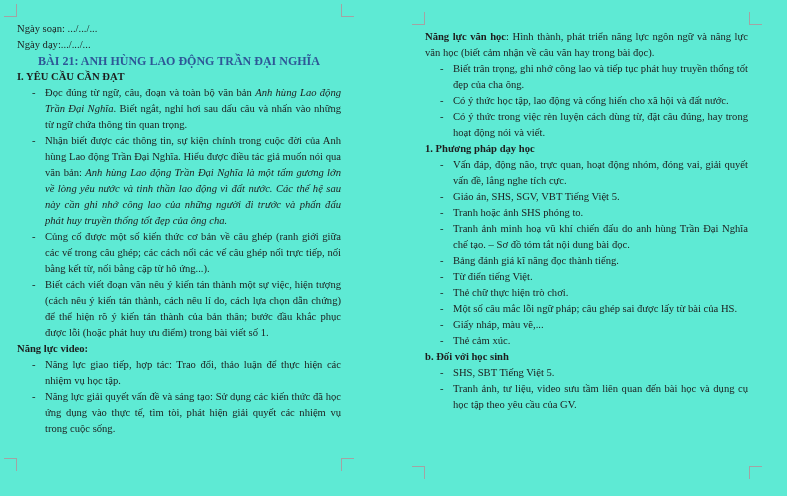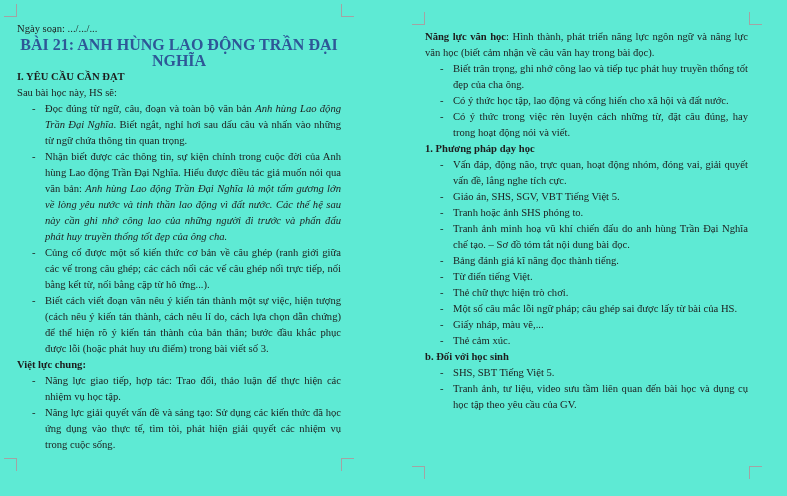--- a/index.html
+++ b/index.html
@@ -11,21 +11,21 @@
   }
   .page { position:absolute; top:0; height:496px; background:transparent; }
   .page--left  { left:0;   width:393px; }
   .page--right { left:394px; width:393px;margin-top:8px; }
   .content { position:absolute; }
   .page--left  .content { left:17px; top:21px; width:324px; }
   .page--right .content { left:31px; top:21px; width:323px; }
 
   .line { font-size:10.6px; line-height:16px; }
   .para { text-align:justify; }
-  .title-line { text-align:center; font-size:16px; line-height:16px; font-weight:bold; }
+  .title-line { text-align:center; font-size:12px; line-height:16px; font-weight:bold; }
   .bullet { display:flex; padding-left:15px; }
   .bullet .dash { flex:none; width:13px; }
   .bullet .btext { flex:1 1 auto; text-align:justify; }
   .r-b { font-weight:bold; }
   .r-i { font-style:italic; }
 
   
   .crop { position:absolute; width:12px; height:12px; pointer-events:none; }
   .crop--tl { border-right:1px solid #a3a3a3; border-bottom:1px solid #a3a3a3; }
   .crop--tr { border-left:1px solid #a3a3a3;  border-bottom:1px solid #a3a3a3; }
@@ -45,40 +45,40 @@
 
 <div class="canvas">
 
   <div class="page page--left">
     <div class="crop crop--tl"></div>
     <div class="crop crop--tr"></div>
     <div class="crop crop--bl"></div>
     <div class="crop crop--br"></div>
     <div class="content">
         <div class="line para"><span class="">Ngày soạn: .../.../...</span></div>
+        <div class="line para"><span class="">Ngày dạy:.../.../...</span></div>
         <div class="line title-line"><span class=" r-b" style="color: rgb(46, 87, 151);">BÀI 21: ANH HÙNG LAO ĐỘNG TRẦN ĐẠI NGHĨA</span></div>
         <div class="line para"><span class=" r-b">I. YÊU CẦU CẦN ĐẠT</span></div>
-        <div class="line para"><span class="">Sau bài học này, HS sẽ:</span></div>
         <div class="line bullet">
           <span class="dash">-</span>
           <span class="btext"><span class="">Đọc đúng từ ngữ, câu, đoạn và toàn bộ văn bản </span><span class=" r-i">Anh hùng Lao động Trần Đại Nghĩa</span><span class="">. Biết ngắt, nghỉ hơi sau dấu câu và nhấn vào những từ ngữ chứa thông tin quan trọng.</span></span>
         </div>
         <div class="line bullet">
           <span class="dash">-</span>
           <span class="btext"><span class="">Nhận biết được các thông tin, sự kiện chính trong cuộc đời của Anh hùng Lao động Trần Đại Nghĩa. Hiểu được điều tác giả muốn nói qua văn bản: </span><span class=" r-i">Anh hùng Lao động Trần Đại Nghĩa là một tấm gương lớn về lòng yêu nước và tinh thần lao động vì đất nước. Các thế hệ sau này cần ghi nhớ công lao của những người đi trước và phấn đấu phát huy truyền thống tốt đẹp của ông cha.</span></span>
         </div>
         <div class="line bullet">
           <span class="dash">-</span>
           <span class="btext"><span class="">Củng cố được một số kiến thức cơ bản về câu ghép (ranh giới giữa các vế trong câu ghép; các cách nối các vế câu ghép nối trực tiếp, nối bằng kết từ, nối bằng cặp từ hô ứng...).</span></span>
         </div>
         <div class="line bullet">
           <span class="dash">-</span>
-          <span class="btext"><span class="">Biết cách viết đoạn văn nêu ý kiến tán thành một sự việc, hiện tượng (cách nêu ý kiến tán thành, cách nêu lí do, cách lựa chọn dẫn chứng) để thể hiện rõ ý kiến tán thành của bản thân; bước đầu khắc phục được lỗi (hoặc phát huy ưu điểm) trong bài viết số 3.</span></span>
+          <span class="btext"><span class="">Biết cách viết đoạn văn nêu ý kiến tán thành một sự việc, hiện tượng (cách nêu ý kiến tán thành, cách nêu lí do, cách lựa chọn dẫn chứng) để thể hiện rõ ý kiến tán thành của bản thân; bước đầu khắc phục được lỗi (hoặc phát huy ưu điểm) trong bài viết số 1.</span></span>
         </div>
-        <div class="line para"><span class=" r-b">Việt lực chung:</span></div>
+        <div class="line para"><span class=" r-b">Năng lực video:</span></div>
         <div class="line bullet">
           <span class="dash">-</span>
           <span class="btext"><span class="">Năng lực giao tiếp, hợp tác: Trao đổi, thảo luận để thực hiện các nhiệm vụ học tập.</span></span>
         </div>
         <div class="line bullet">
           <span class="dash">-</span>
           <span class="btext"><span class="">Năng lực giải quyết vấn đề và sáng tạo: Sử dụng các kiến thức đã học ứng dụng vào thực tế, tìm tòi, phát hiện giải quyết các nhiệm vụ trong cuộc sống.</span></span>
         </div>
       </div>
   </div>
@@ -93,21 +93,21 @@
         <div class="line bullet">
           <span class="dash">-</span>
           <span class="btext"><span class="">Biết trân trọng, ghi nhớ công lao và tiếp tục phát huy truyền thống tốt đẹp của cha ông.</span></span>
         </div>
         <div class="line bullet">
           <span class="dash">-</span>
           <span class="btext"><span class="">Có ý thức học tập, lao động và cống hiến cho xã hội và đất nước.</span></span>
         </div>
         <div class="line bullet">
           <span class="dash">-</span>
-          <span class="btext"><span class="">Có ý thức trong việc rèn luyện cách những từ, đặt câu đúng, hay trong hoạt động nói và viết.</span></span>
+          <span class="btext"><span class="">Có ý thức trong việc rèn luyện cách dùng từ, đặt câu đúng, hay trong hoạt động nói và viết.</span></span>
         </div>
         <div class="line para"><span class=" r-b">1. Phương pháp dạy học</span></div>
         <div class="line bullet">
           <span class="dash">-</span>
           <span class="btext"><span class="">Vấn đáp, động não, trực quan, hoạt động nhóm, đóng vai, giải quyết vấn đề, lắng nghe tích cực.</span></span>
         </div>
         <div class="line bullet">
           <span class="dash">-</span>
           <span class="btext"><span class="">Giáo án, SHS, SGV, VBT Tiếng Việt 5.</span></span>
         </div>

